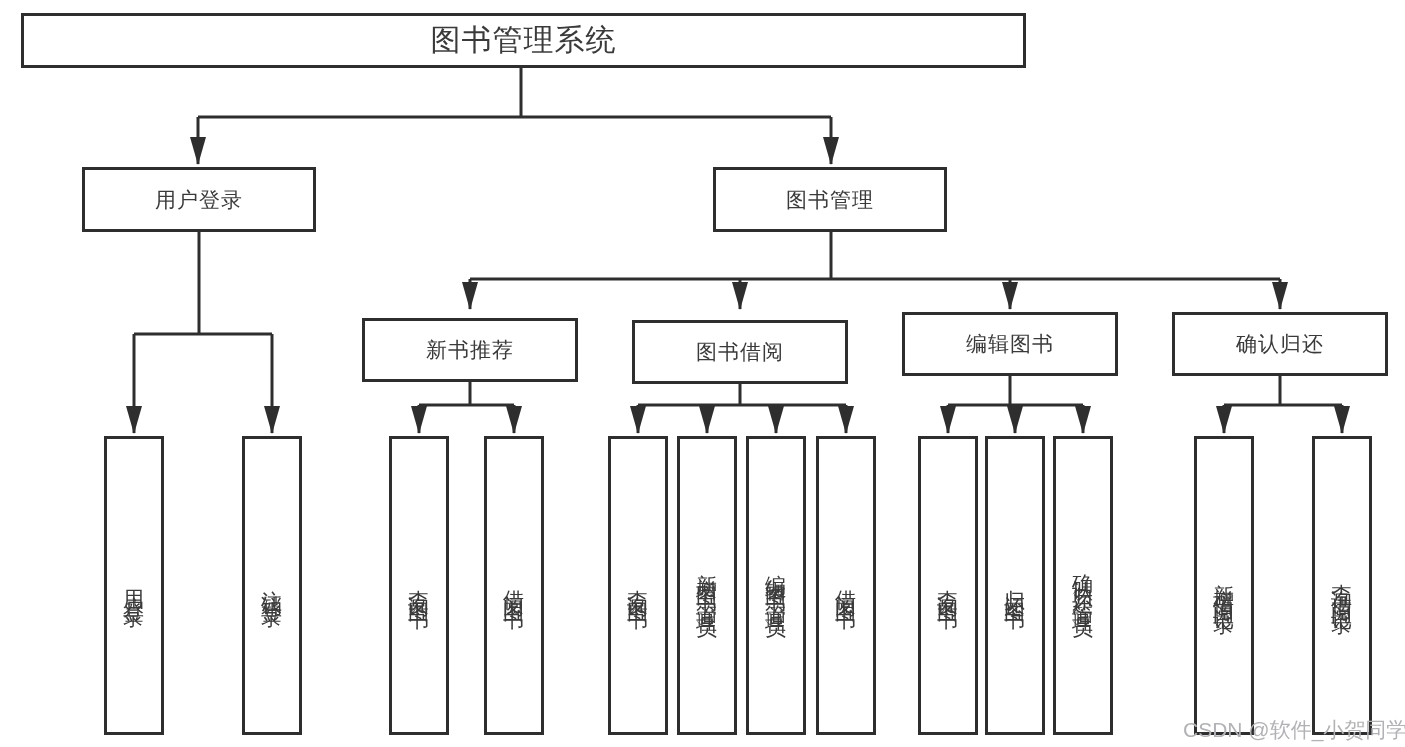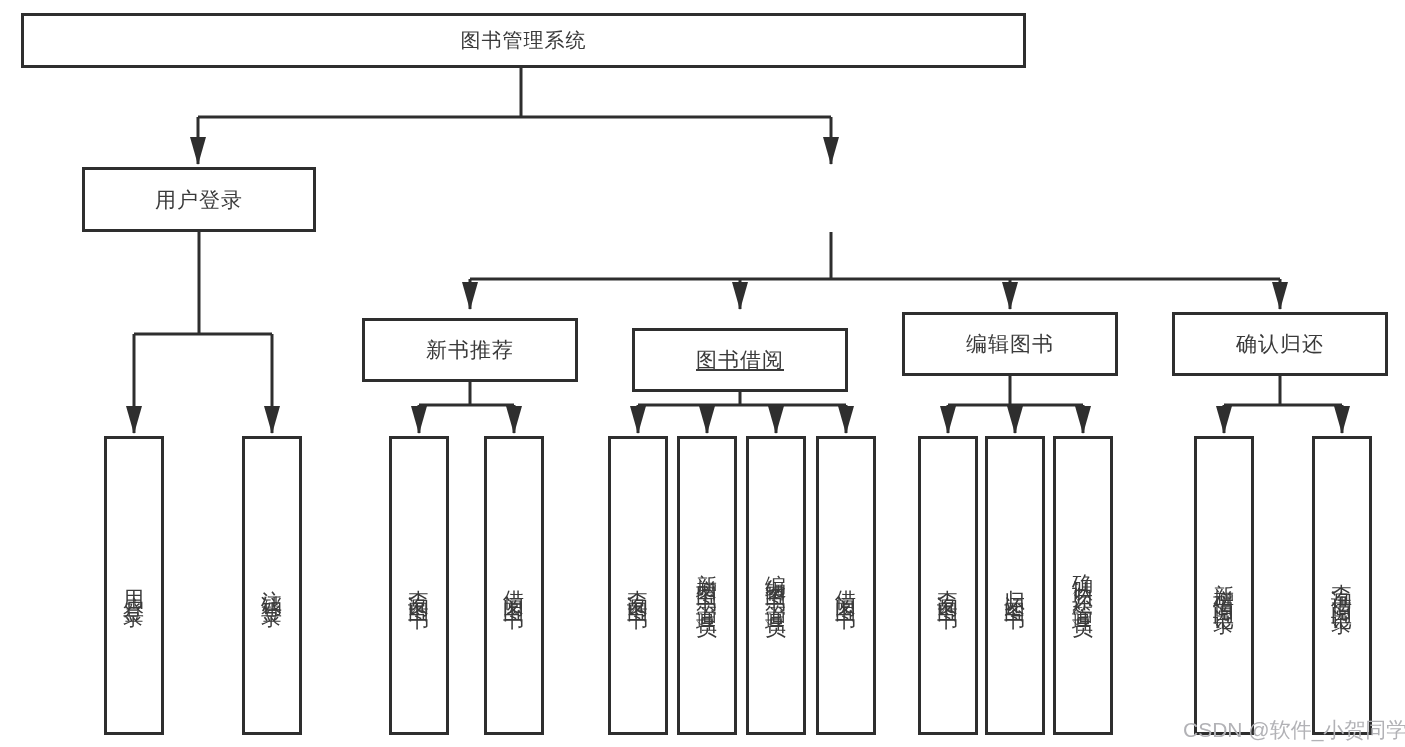--- a/index.html
+++ b/index.html
@@ -34,21 +34,21 @@
     background: var(--background);
     border: 3px solid var(--line);
     display: flex;
     align-items: center;
     justify-content: center;
     color: var(--text);
     font-size: 21px;
     letter-spacing: 1px;
     white-space: nowrap;
   }
-  .box.root { font-size: 20px; }
+  .box.root { font-size: 30px; }
   .leaf {
     position: absolute;
     top: 436px;
     height: 299px;
     background: var(--background);
     border: 3px solid var(--line);
     display: flex;
     align-items: center;
     justify-content: center;
     color: var(--text);
@@ -113,23 +113,24 @@
     <line x1="1083" y1="405" x2="1083" y2="433" marker-end="url(#arrow)"></line>
 
     <path d="M1280 376 V405 M1224 405 H1342"></path>
     <line x1="1224" y1="405" x2="1224" y2="433" marker-end="url(#arrow)"></line>
     <line x1="1342" y1="405" x2="1342" y2="433" marker-end="url(#arrow)"></line>
   </svg>
 
   <div class="box root" style="left:21px; top:13px; width:1005px; height:55px;">图书管理系统</div>
 
   <div class="box" style="left:82px; top:167px; width:234px; height:65px;">用户登录</div>
+  <div class="box" style="left:713px; top:167px; width:234px; height:65px;">图书管理</div>
 
   <div class="box" style="left:362px; top:312px; width:216px; height:64px;margin-top:6px;">新书推荐</div>
-  <div class="box" style="left:632px; top:328px; width:216px; height:64px;text-decoration:underline;">图书借阅</div>
+  <div class="box" style="left:632px; top:320px; width:216px; height:64px;">图书借阅</div>
   <div class="box" style="left:902px; top:312px; width:216px; height:64px;">编辑图书</div>
   <div class="box" style="left:1172px; top:312px; width:216px; height:64px;">确认归还</div>
 
   <div class="leaf" style="left:104px; width:60px;">
     <span>用户登录</span>
   </div>
   <div class="leaf" style="left:242px; width:60px;">
     <span>注销登录</span>
   </div>
 

